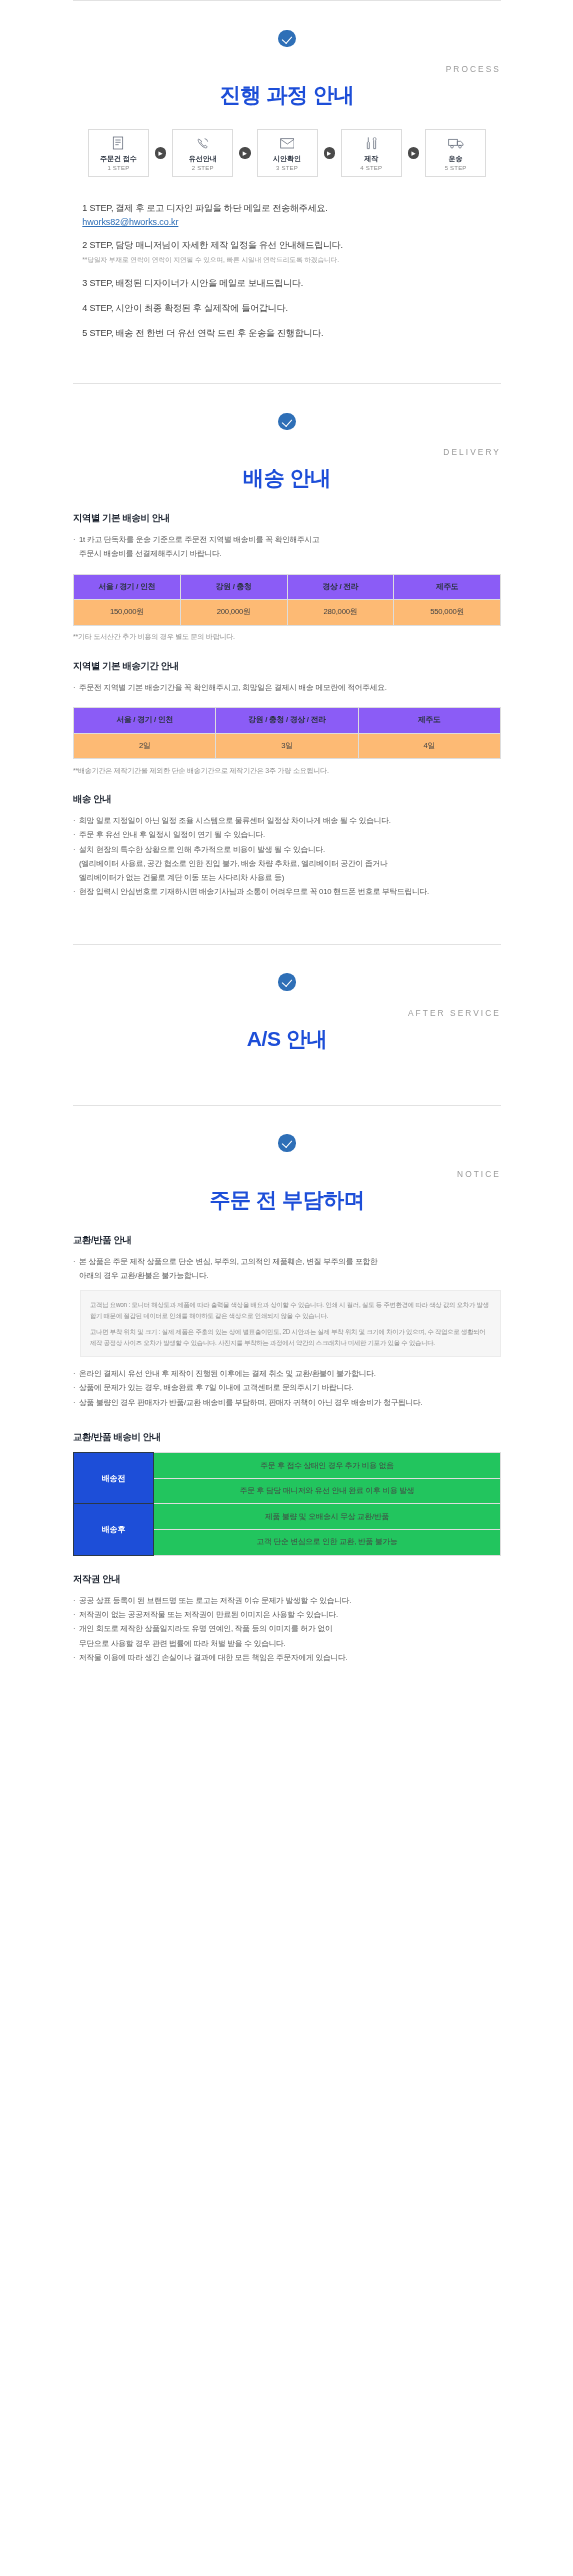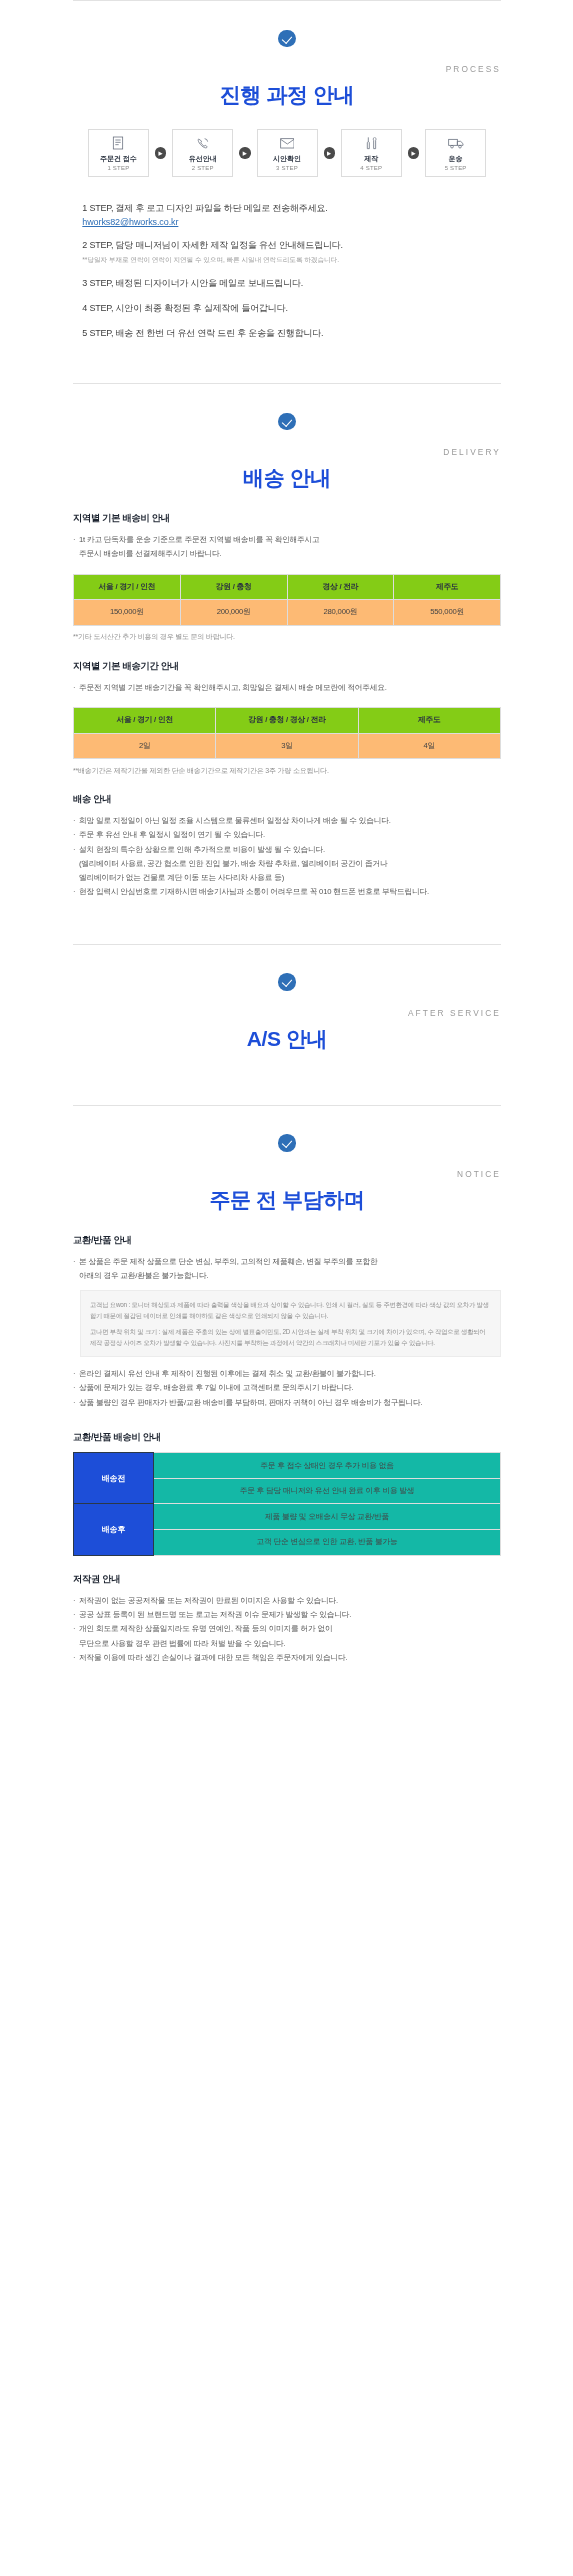--- a/index.html
+++ b/index.html
@@ -168,21 +168,21 @@
     letter-spacing: -0.2px;
   }
 
   
   table.grid {
     width: 100%;
     border-collapse: collapse;
     table-layout: fixed;
   }
   table.grid th {
-    background: #84cc16;
+    background: #8b5cf6;
     border: 0.7px solid #dddddd;
     font-size: 7.7px;
     font-weight: 700;
     color: #2b3340;
     padding: 7.3px 2.7px;
     text-align: center;
     letter-spacing: -0.2px;
   }
   table.grid td {
     border: 0.7px solid #dddddd;
@@ -211,21 +211,21 @@
     width: 80px;
     letter-spacing: -0.2px;
   }
   table.lgrid td {
     border: 0.7px solid #dddddd;
     font-size: 7.7px;
     color: #444;
     padding: 7.3px 6.7px;
     text-align: center;
     letter-spacing: -0.2px;
-    background: #14b8a6;
+    background: #22c55e;
   }
 
   
   .gray-box {
     background: #f6f6f6;
     border: 0.7px solid #ececec;
     padding: 8px 9.3px;
     margin: 6.7px 0 10.7px 6.7px;
   }
   .gray-box p {
@@ -459,22 +459,22 @@
       </tr>
       <tr>
         <td>고객 단순 변심으로 인한 교환, 반품 불가능</td>
       </tr>
     </tbody>
       </table>
 
     <div class="block-gap"></div>
     <div class="sub-title">저작권 안내</div>
     <ul class="bullet-list">
+      <li>공공 상표 등록이 된 브랜드명 또는 로고는 저작권 이슈 문제가 발생할 수 있습니다.</li>
       <li>저작권이 없는 공공저작물 또는 저작권이 만료된 이미지은 사용할 수 있습니다.</li>
-      <li>공공 상표 등록이 된 브랜드명 또는 로고는 저작권 이슈 문제가 발생할 수 있습니다.</li>
       <li>개인 회도로 제작한 상품일지라도 유명 연예인, 작품 등의 이미지를 허가 없이</li>
       <li class="nodot">무단으로 사용할 경우 관련 법률에 따라 처벌 받을 수 있습니다.</li>
       <li>저작물 이용에 따라 생긴 손실이나 결과에 대한 모든 책임은 주문자에게 있습니다.</li>
     </ul>
   </div>
 
 </div>
 
 
 </body></html>

